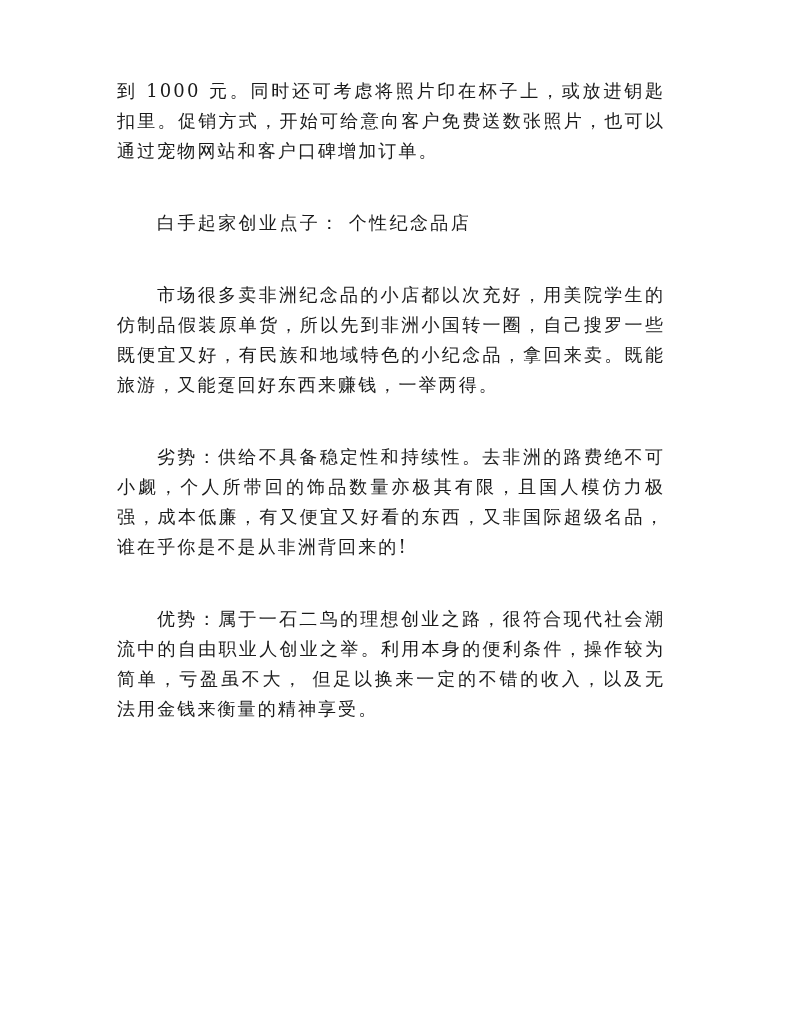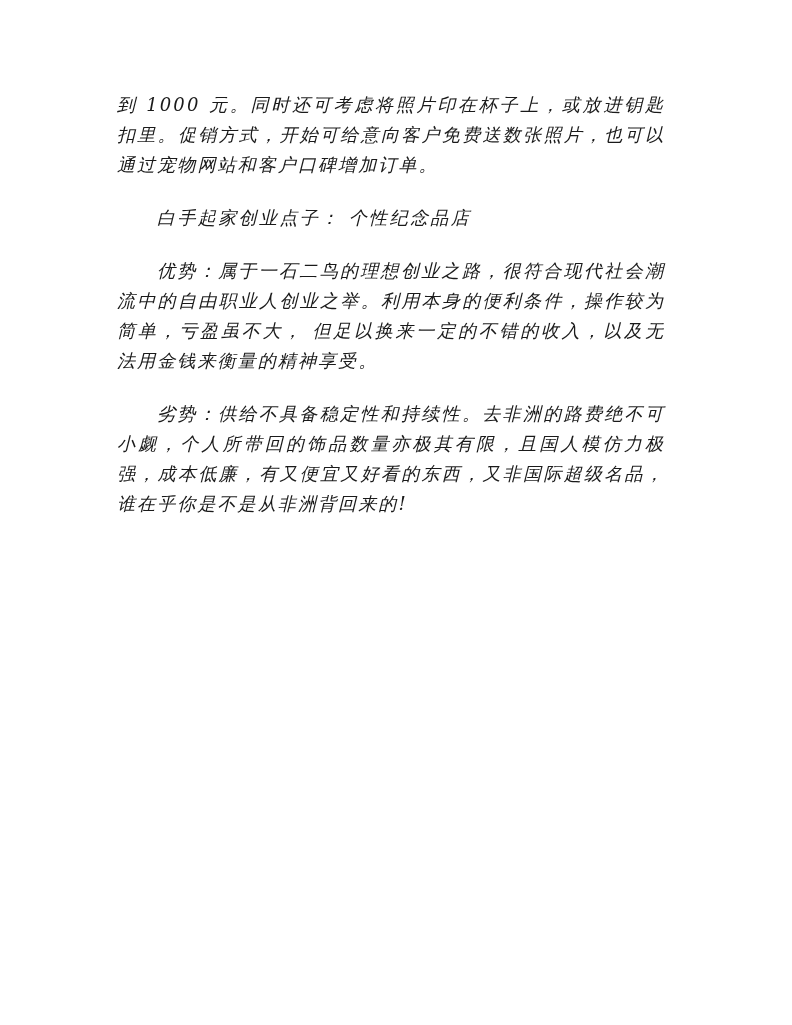--- a/index.html
+++ b/index.html
@@ -11,50 +11,50 @@
     width: 792px;
     height: 1025px;
     position: relative;
     overflow: hidden;
     font-family: "DejaVu Serif", "Liberation Serif", serif;
     color: #1a1a1a;
   }
   .page {
     position: absolute;
     left: 117px;
-    top: 90px;
+    top: 76px;
     width: 548px;
-    font-style: italic;
   }
   .para {
     margin: 0;
     font-size: 18px;
     line-height: 30px;
     letter-spacing: 2.1px;
     text-align: justify;
     text-justify: inter-character;
     word-break: break-all;
   }
   .indent {
     text-indent: 40px;
   }
   .gap {
-    margin-top: 23px;
+    margin-top: 42px;
   }
   .heading-line {
     letter-spacing: 2.4px;
   }
 </style>
 </head>
 <body>
 
 <div class="page">
   <p class="para">到 1000 元。同时还可考虑将照片印在杯子上，或放进钥匙扣里。促销方式，开始可给意向客户免费送数张照片，也可以通过宠物网站和客户口碑增加订单。</p>
 
   <p class="para indent gap heading-line">白手起家创业点子：  个性纪念品店</p>
 
+  <p class="para indent gap">市场很多卖非洲纪念品的小店都以次充好，用美院学生的仿制品假装原单货，所以先到非洲小国转一圈，自己搜罗一些既便宜又好，有民族和地域特色的小纪念品，拿回来卖。既能旅游，又能趸回好东西来赚钱，一举两得。</p>
+
+  <p class="para indent gap">劣势：供给不具备稳定性和持续性。去非洲的路费绝不可小觑，个人所带回的饰品数量亦极其有限，且国人模仿力极强，成本低廉，有又便宜又好看的东西，又非国际超级名品，谁在乎你是不是从非洲背回来的!</p>
 
   <p class="para indent gap">优势：属于一石二鸟的理想创业之路，很符合现代社会潮流中的自由职业人创业之举。利用本身的便利条件，操作较为简单，亏盈虽不大， 但足以换来一定的不错的收入，以及无法用金钱来衡量的精神享受。</p>
-
-  <p class="para indent gap">劣势：供给不具备稳定性和持续性。去非洲的路费绝不可小觑，个人所带回的饰品数量亦极其有限，且国人模仿力极强，成本低廉，有又便宜又好看的东西，又非国际超级名品，谁在乎你是不是从非洲背回来的!</p>
 
 
 </div>
 
 </body></html>

